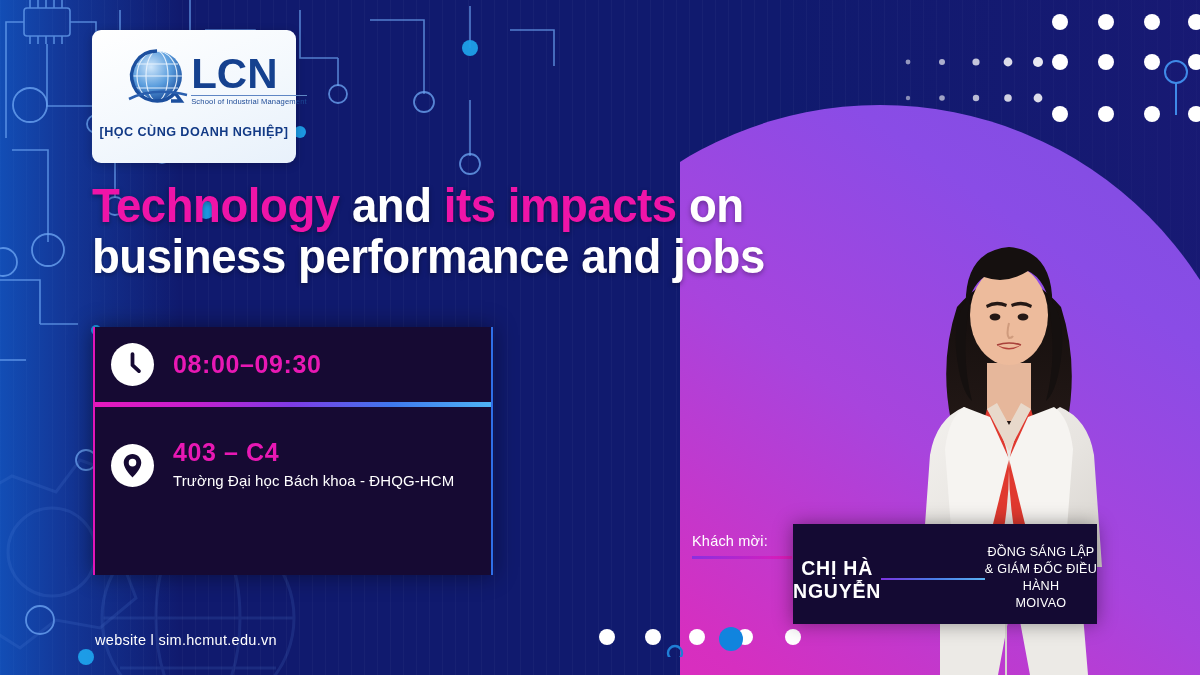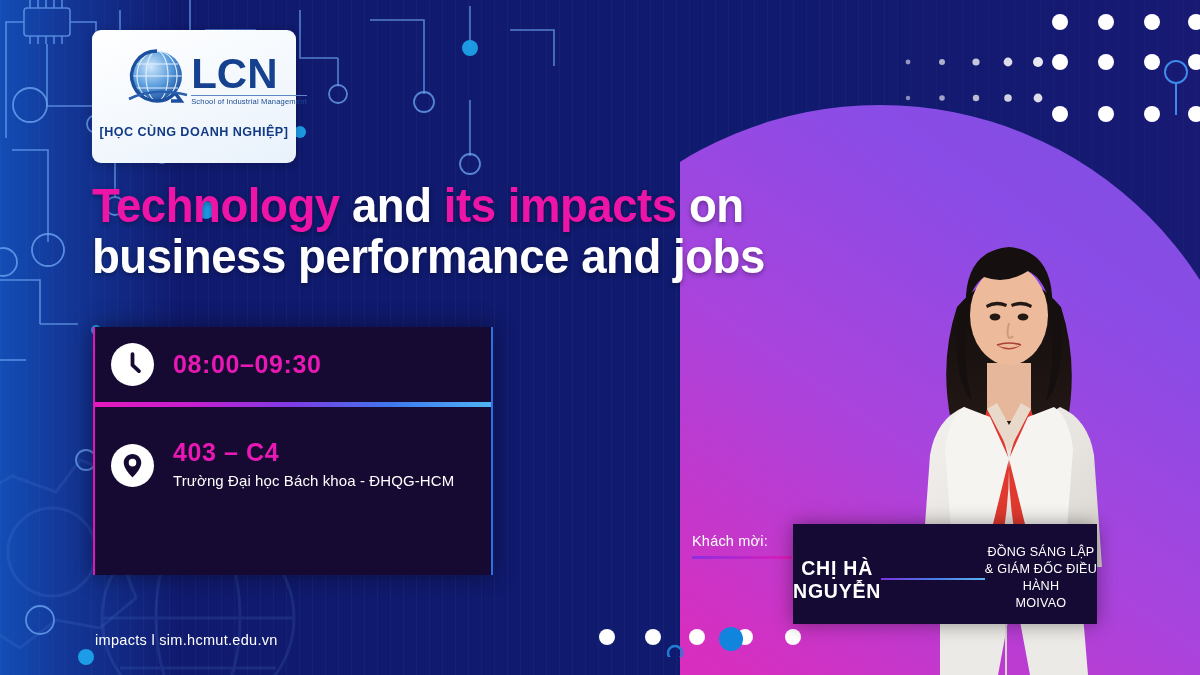--- a/index.html
+++ b/index.html
@@ -390,21 +390,21 @@
           <circle cx="12" cy="10.4" r="2.1" fill="#ffffff"></circle>
         </svg>
       </div>
       <div class="loc-text">
         <div class="val-pink">403 – C4</div>
         <div class="loc-sub">Trường Đại học Bách khoa - ĐHQG-HCM</div>
       </div>
     </div>
   </div>
 
-  <div class="website">impacts l sim.hcmut.edu.vn</div>
+  <div class="website">website l sim.hcmut.edu.vn</div>
 
   <div class="guest-label-wrap">
     <div class="guest-label">Khách mời:</div>
     <div class="guest-underline"></div>
   </div>
 
   <div class="speaker-card">
     <div class="speaker-name">CHỊ HÀ NGUYỄN</div>
     <div class="speaker-rule"></div>
     <div class="speaker-role">

